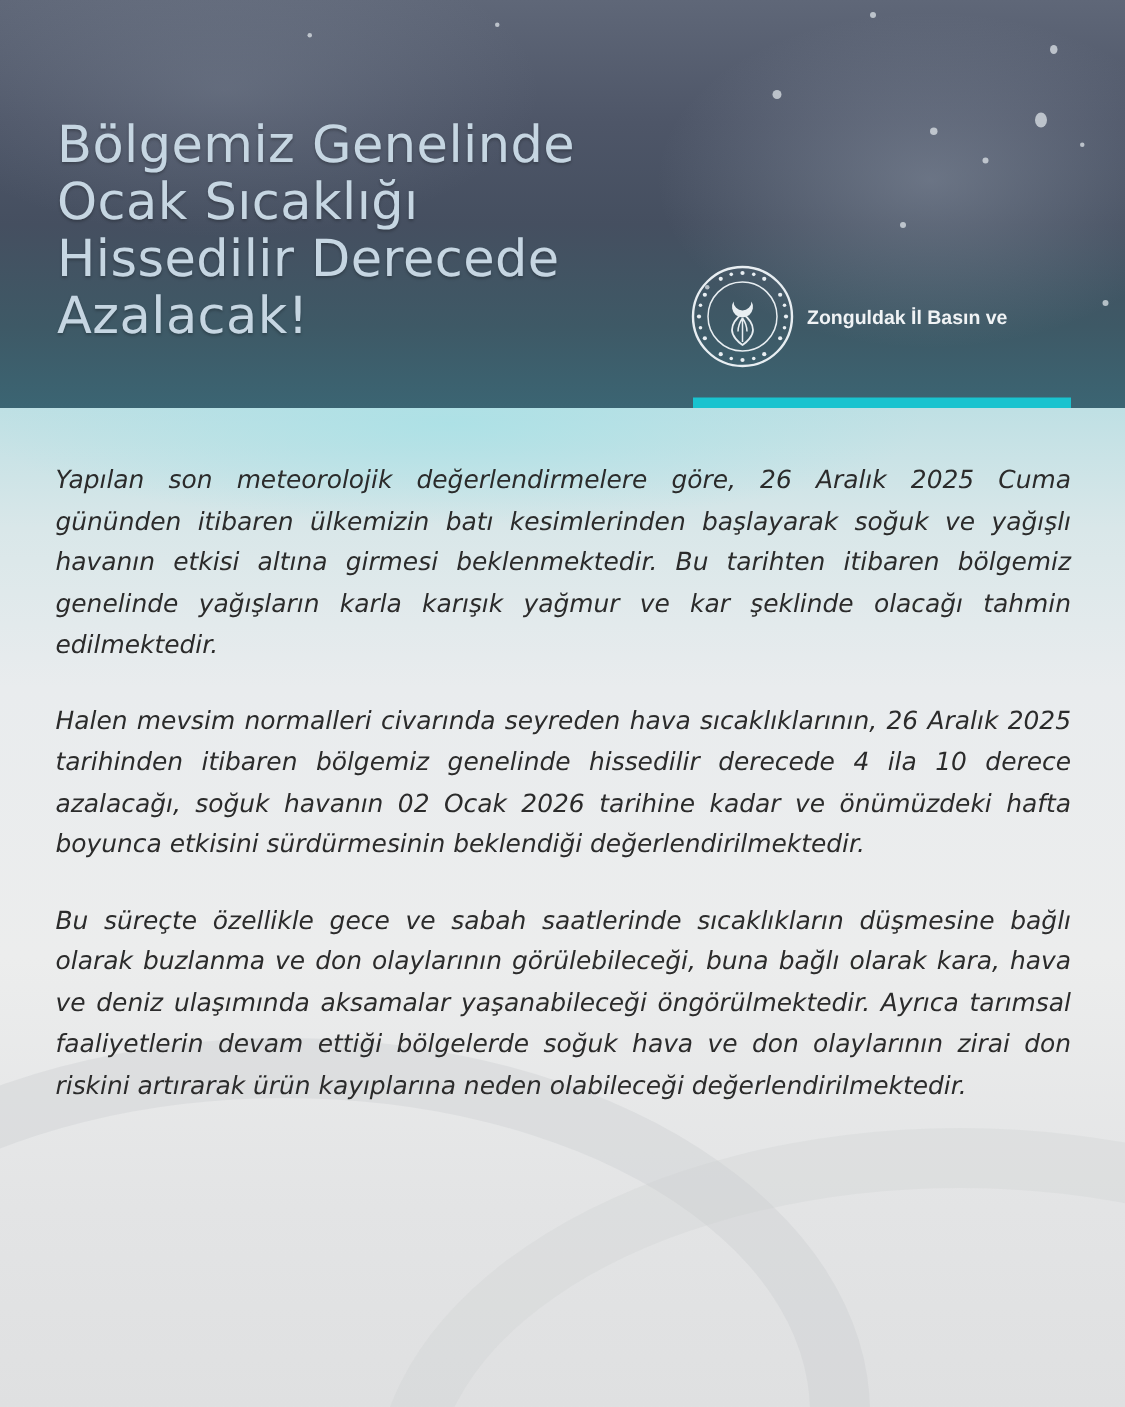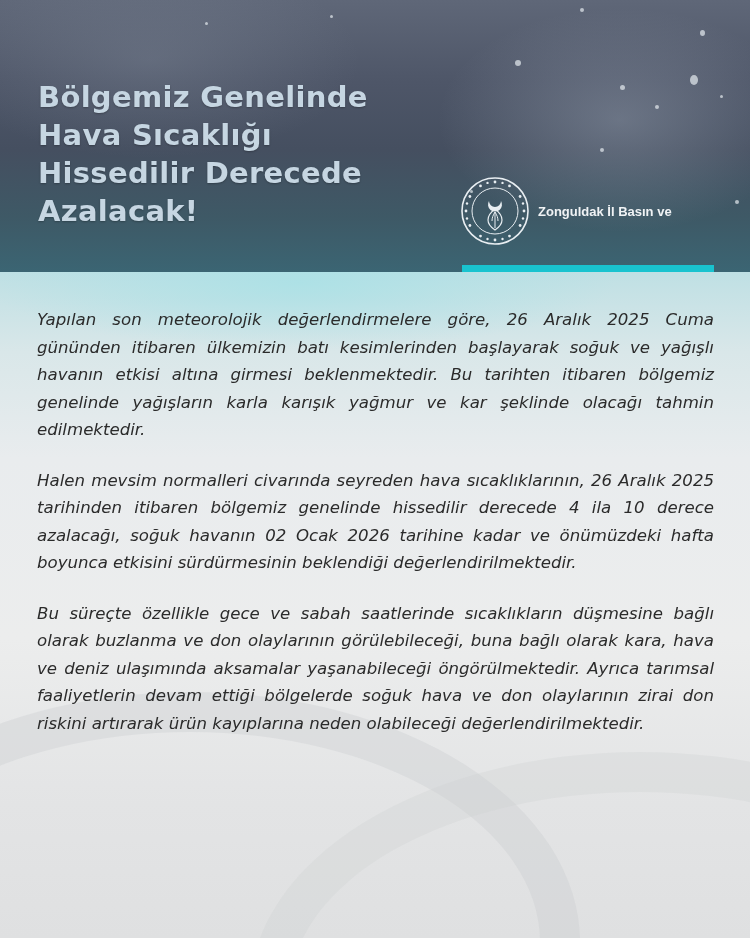--- a/index.html
+++ b/index.html
@@ -13,22 +13,22 @@
     position: absolute; left: 0; top: 0; width: 750px; height: 272px;
     background:
       radial-gradient(ellipse 260px 160px at 620px 120px, rgba(170,180,195,0.35), transparent 70%),
       radial-gradient(ellipse 300px 140px at 150px 60px, rgba(150,160,175,0.25), transparent 70%),
       linear-gradient(180deg, #5f6778 0%, #4e5668 30%, #454f60 55%, #3e5966 80%, #3b6573 100%);
     overflow: hidden;
   }
   .flake { position: absolute; background: rgba(230,235,240,0.7); border-radius: 50%; }
   .title {
     position: absolute; left: 38px; top: 78px; margin: 0;
-    font-family: "DejaVu Sans", sans-serif; font-weight: bold;
-    font-size: 29px; line-height: 38px; letter-spacing: 0.3px;
+    font-family: "DejaVu Sans", sans-serif; font-weight: normal;
+    font-size: 34px; line-height: 38px; letter-spacing: 0.3px;
     color: #c6d6e2;
     text-shadow: 0 1px 2px rgba(0,0,0,0.25);
   }
   .title .line { display: block; white-space: nowrap; }
   .logo-block { position: absolute; left: 460px; top: 176px; display: flex; align-items: center; }
   .emblem { width: 70px; height: 70px; }
   .org-name {
     margin-left: 8px; color: #f0f3f5; font-family: Liberation Sans, sans-serif;
     font-weight: bold; font-size: 13px; line-height: 21px;
   }
@@ -66,21 +66,21 @@
   <span class="flake" style="left:655px;top:105px;width:4px;height:4px"></span>
   <span class="flake" style="left:720px;top:95px;width:3px;height:3px"></span>
   <span class="flake" style="left:600px;top:148px;width:4px;height:4px"></span>
   <span class="flake" style="left:735px;top:200px;width:4px;height:4px"></span>
   <span class="flake" style="left:470px;top:190px;width:3px;height:3px"></span>
   <span class="flake" style="left:205px;top:22px;width:3px;height:3px"></span>
   <span class="flake" style="left:330px;top:15px;width:3px;height:3px"></span>
 
   <h1 class="title">
     <span class="line">Bölgemiz Genelinde</span>
-    <span class="line">Hava Sıcaklığı</span>
+    <span class="line">Ocak Sıcaklığı</span>
     <span class="line">Hissedilir Derecede</span>
     <span class="line">Azalacak!</span>
   </h1>
 
   <div class="logo-block">
     <svg class="emblem" viewBox="0 0 70 70">
       <circle cx="35" cy="35" r="33" fill="none" stroke="#e8eef2" stroke-width="1.6"></circle>
       <circle cx="35" cy="35" r="23" fill="none" stroke="#e8eef2" stroke-width="1"></circle>
       <g fill="#e8eef2">
         <circle cx="35" cy="6" r="1.4"></circle>

